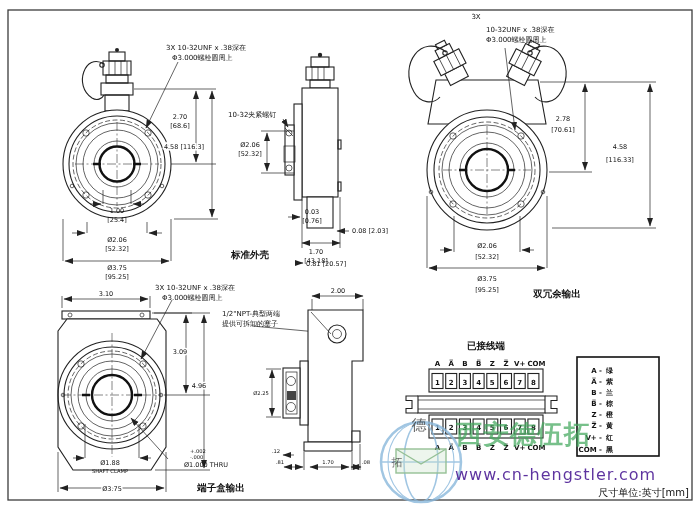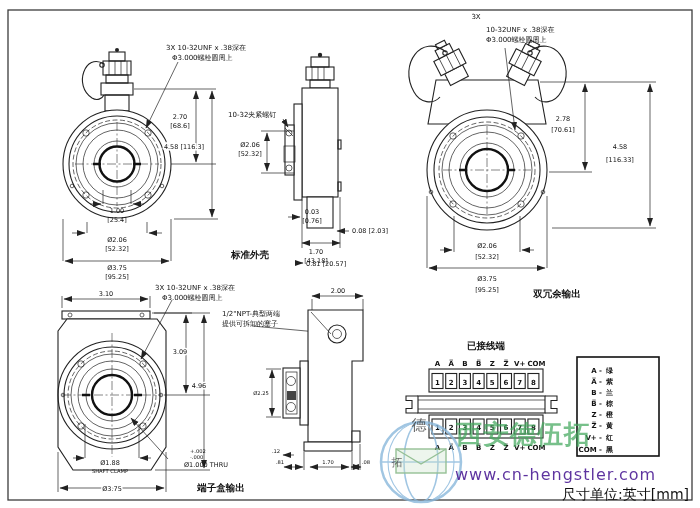--- a/index.html
+++ b/index.html
@@ -16,21 +16,21 @@
   .d{font-size:6.5px;}
   .d5{font-size:5.2px;}
   .cn{font-size:7px;}
   .lbl{font-size:9.5px;font-weight:bold;}
   .wt{font-size:7px;font-weight:bold;}
   .halo{paint-order:stroke;stroke:#fff;stroke-width:3px;}
   .wm{position:absolute;font-weight:bold;white-space:nowrap;pointer-events:none;}
   #wm-company{left:456px;top:417px;font-size:26px;letter-spacing:1px;opacity:.72;}
   #wm-phone{left:449px;top:445px;font-size:20px;letter-spacing:2px;opacity:.85;}
   #wm-url{left:455px;top:465px;font-size:16px;font-weight:normal;letter-spacing:1px;opacity:.9;}
-  #units-note{position:absolute;right:11px;top:486px;font-size:14px;color:#111;font-weight:normal;}
+  #units-note{position:absolute;right:11px;top:486px;font-size:10px;color:#111;font-weight:normal;}
 </style>
 </head>
 <body>
 
 <div id="page">
 <svg width="700" height="508" viewBox="0 0 700 508">
   <defs>
     <marker id="ah" markerWidth="9" markerHeight="8" refX="8" refY="3" orient="auto-start-reverse" markerUnits="userSpaceOnUse">
       <path d="M0,0 L8.5,3 L0,6 Z" fill="#222"></path>
     </marker>

